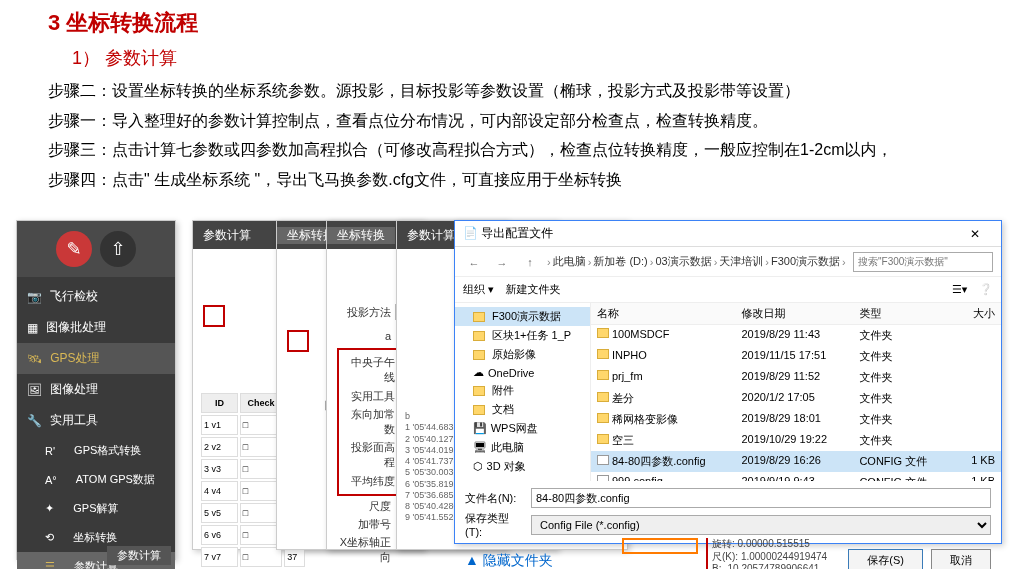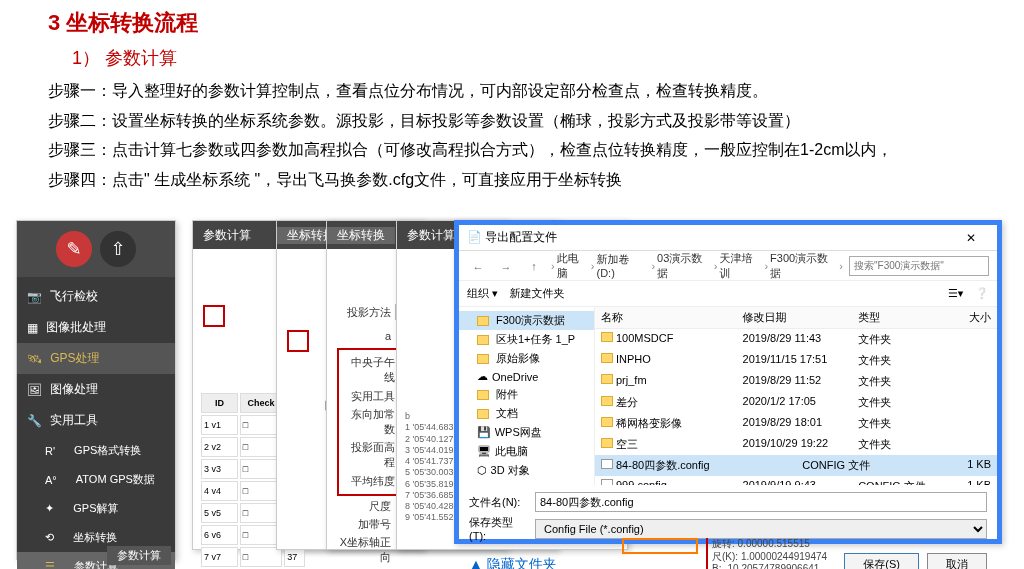--- a/index.html
+++ b/index.html
@@ -43,21 +43,21 @@
 .form-label { width: 58px; text-align: right; padding-right: 4px; color: #333; }
 .form-input { flex: 1; height: 16px; border: 1px solid #bbb; background: #fff; font-size: 10px; padding: 0 2px; }
 .import-btn { background: #86c2e0; border: 1px solid #6aa8c6; padding: 4px 14px; font-size: 12px; cursor: pointer; }
 .btn-area { position: absolute; bottom: 8px; left: 0; right: 0; text-align: center; }
 .num-col { position: absolute; left: 8px; top: 190px; font-size: 9px; color: #666; line-height: 1.25; }
 .id-table { position: absolute; left: 6px; top: 170px; width: 108px; }
 .id-table th, .id-table td { border: 1px solid #ddd; font-size: 9px; padding: 4px 2px; background: #fff; }
 .id-table th { background: #eee; }
 
 
-.save-dialog { left: 438px; top: 0; width: 548px; height: 324px; background: #fff; border: 5px solid #3b82f6; }
+.save-dialog { left: 438px; top: 0; width: 548px; height: 324px; background: #fff; border: 1px solid #3b82f6; }
 .dlg-title { height: 26px; background: #fff; border-bottom: 1px solid #ddd; display: flex; align-items: center; padding: 0 8px; font-size: 12px; }
 .dlg-title span { flex: 1; }
 .dlg-close { width: 36px; text-align: center; cursor: pointer; }
 .dlg-nav { height: 30px; display: flex; align-items: center; padding: 0 8px; gap: 6px; font-size: 11px; border-bottom: 1px solid #eee; }
 .nav-arrow { width: 22px; text-align: center; color: #666; cursor: pointer; }
 .breadcrumb { flex: 1; display: flex; gap: 2px; align-items: center; color: #333; }
 .bc-sep { color: #888; }
 .search { width: 140px; height: 20px; border: 1px solid #aaa; font-size: 10px; padding: 0 4px; color: #888; }
 .dlg-toolbar { height: 26px; display: flex; align-items: center; padding: 0 8px; font-size: 11px; border-bottom: 1px solid #eee; gap: 12px; }
 .dlg-body { display: flex; height: 178px; }
@@ -88,22 +88,22 @@
 
 .param-frag { position: absolute; left: 690px; top: 318px; width: 250px; font-size: 10px; color: #444; line-height: 1.25; border-left: 2px solid #c00000; padding-left: 4px; }
 .orange-box { position: absolute; left: 606px; top: 318px; width: 76px; height: 16px; border: 2px solid #ff7b00; }
 </style>
 </head>
 <body>
 
 <div class="heading-section">
   <div class="main-heading">3 坐标转换流程</div>
   <div class="sub-heading">1） 参数计算</div>
+  <div class="step-line">步骤二：设置坐标转换的坐标系统参数。源投影，目标投影等参数设置（椭球，投影方式及投影带等设置）</div>
   <div class="step-line">步骤一：导入整理好的参数计算控制点，查看点位分布情况，可内部设定部分检查点，检查转换精度。</div>
-  <div class="step-line">步骤二：设置坐标转换的坐标系统参数。源投影，目标投影等参数设置（椭球，投影方式及投影带等设置）</div>
   <div class="step-line">步骤三：点击计算七参数或四参数加高程拟合（可修改高程拟合方式），检查点位转换精度，一般应控制在1-2cm以内，</div>
   <div class="step-line">步骤四：点击" 生成坐标系统 "，导出飞马换参数.cfg文件，可直接应用于坐标转换</div>
 </div>
 
 <div class="panels">
 
   <div class="panel app-sidebar">
     <div class="app-top">
       <div class="app-icon red">✎</div>
       <div class="app-icon">⇧</div>
@@ -400,20 +400,21 @@
               <div class="col-size"></div>
             </div>
             <div class="fl-row">
               <div class="col-name"><span class="folder-ico"></span>空三</div>
               <div class="col-date">2019/10/29 19:22</div>
               <div class="col-type">文件夹</div>
               <div class="col-size"></div>
             </div>
             <div class="fl-row sel">
               <div class="col-name"><span class="file-ico"></span>84-80四参数.config</div>
+              <div class="col-date">2019/8/29 16:26</div>
               <div class="col-type">CONFIG 文件</div>
               <div class="col-size">1 KB</div>
             </div>
             <div class="fl-row">
               <div class="col-name"><span class="file-ico"></span>999.config</div>
               <div class="col-date">2019/9/19 9:43</div>
               <div class="col-type">CONFIG 文件</div>
               <div class="col-size">1 KB</div>
             </div>
           </div>

